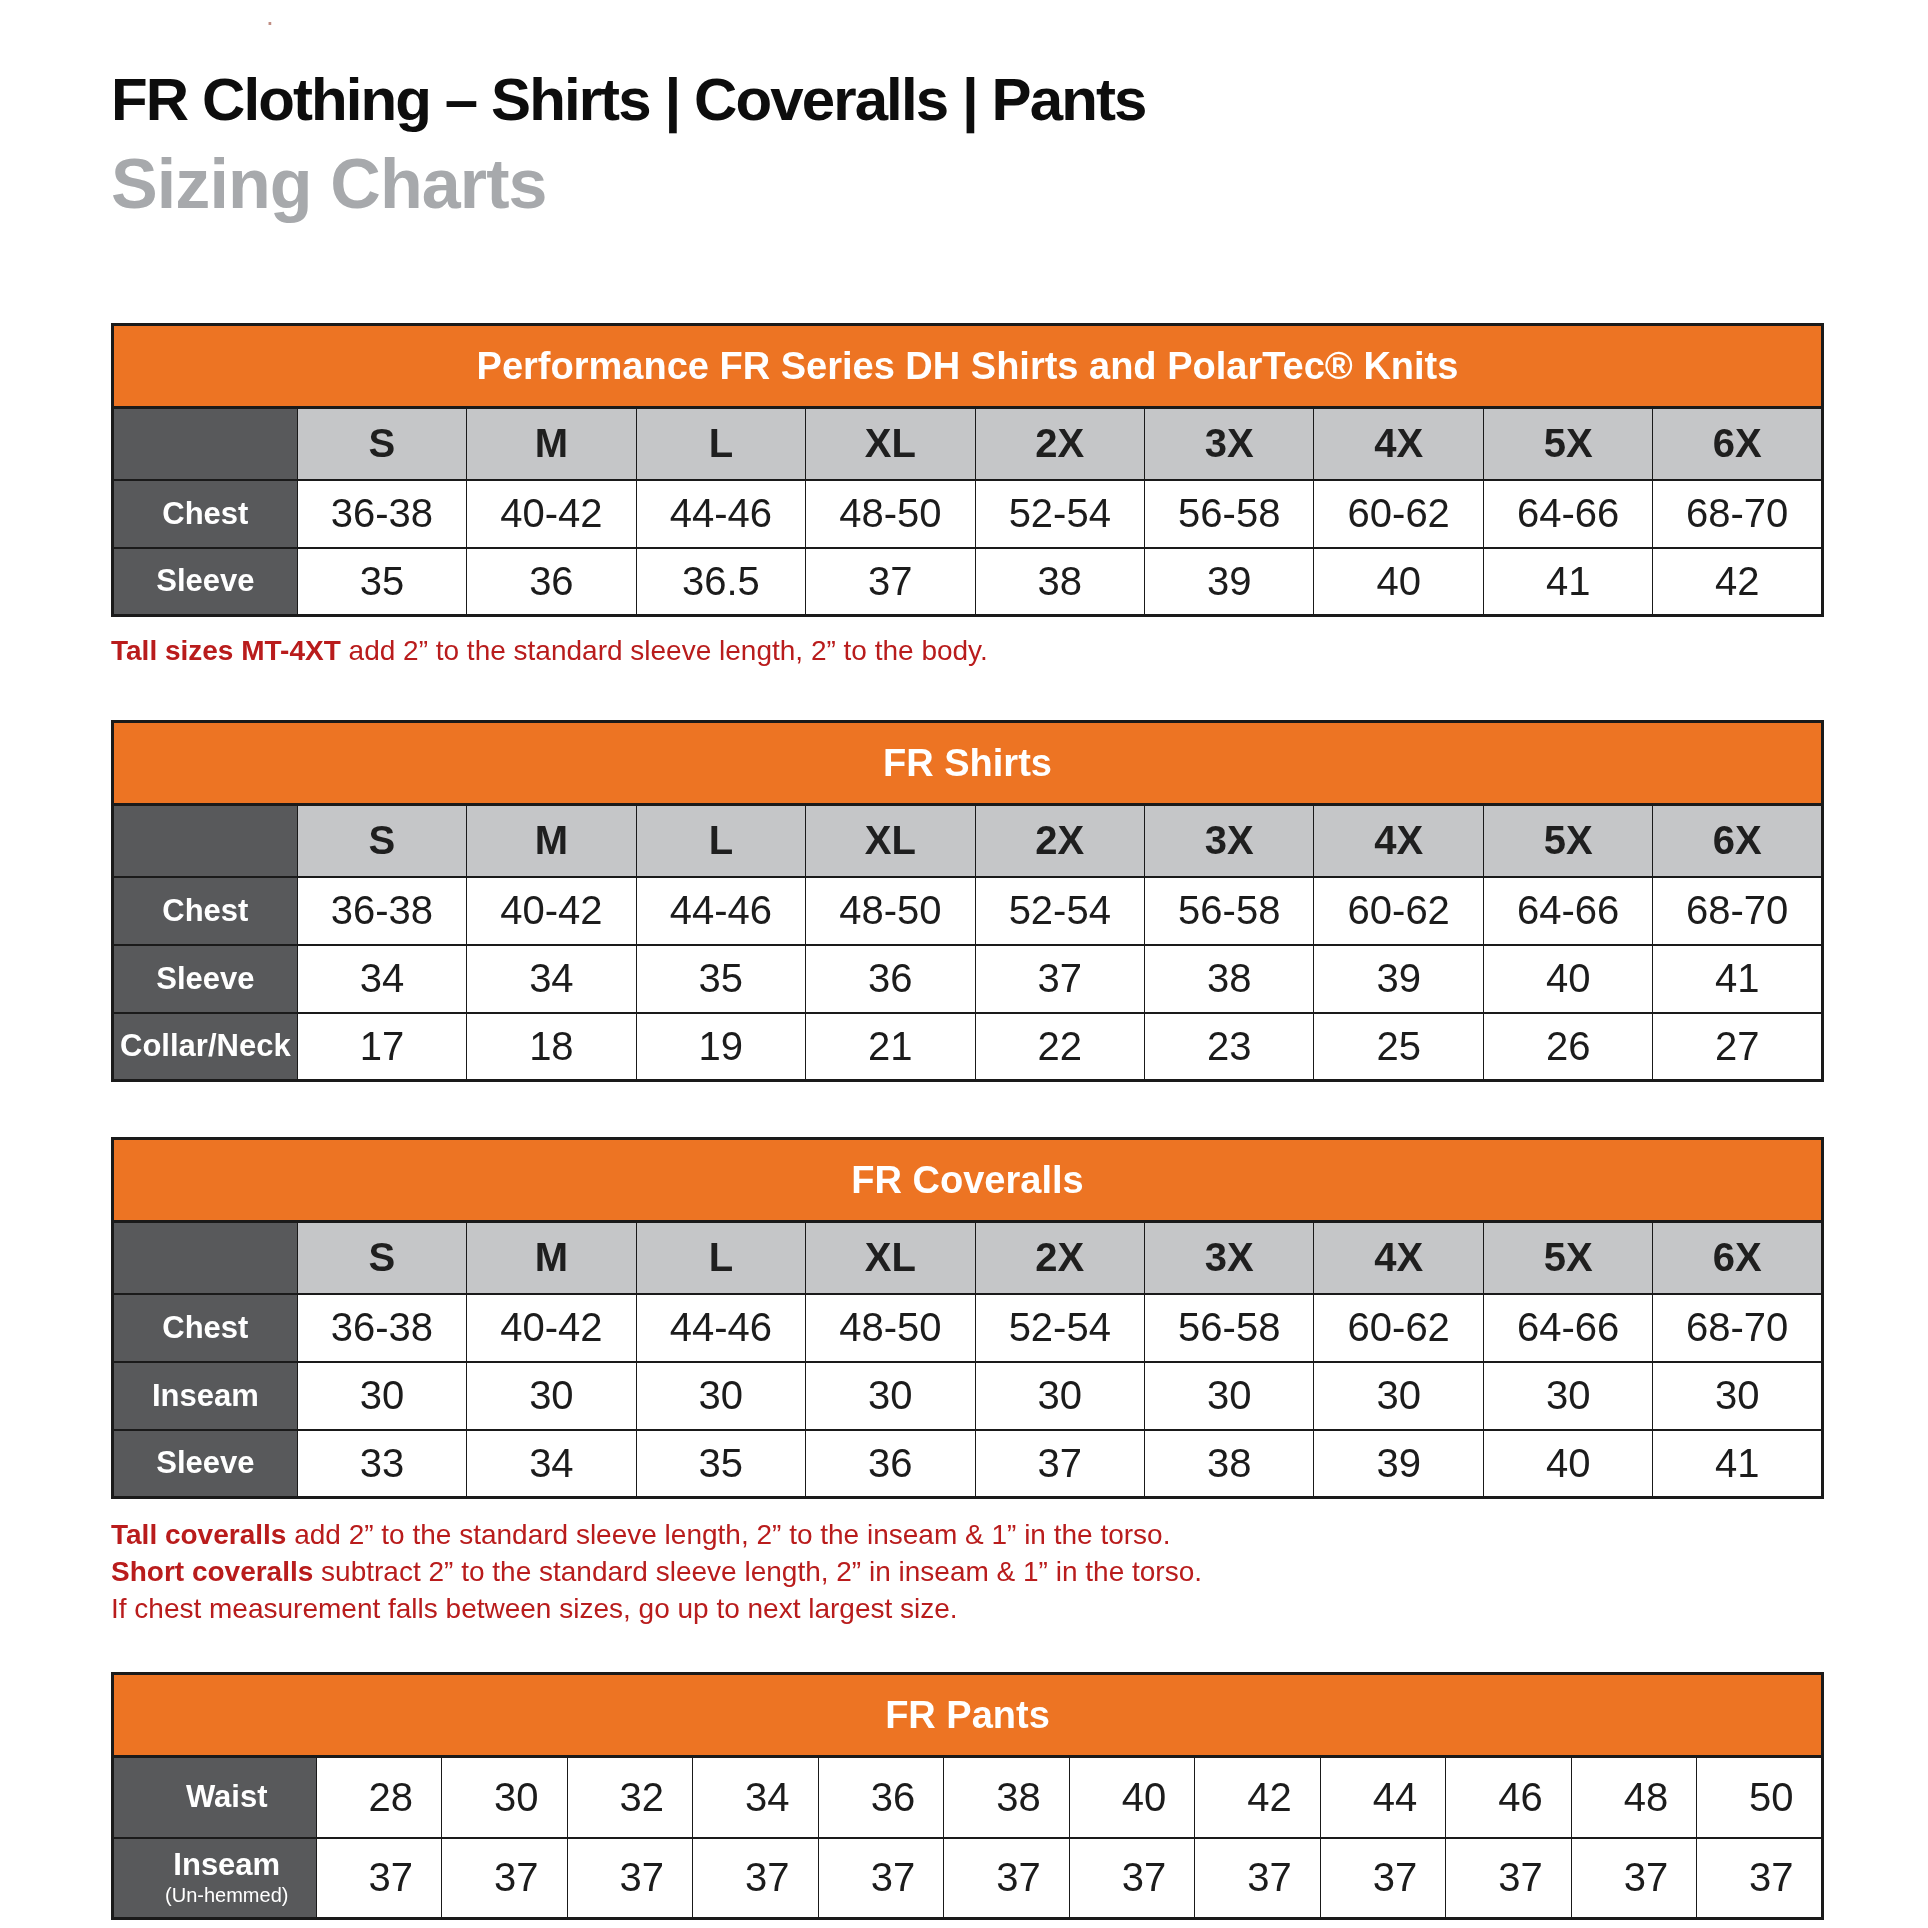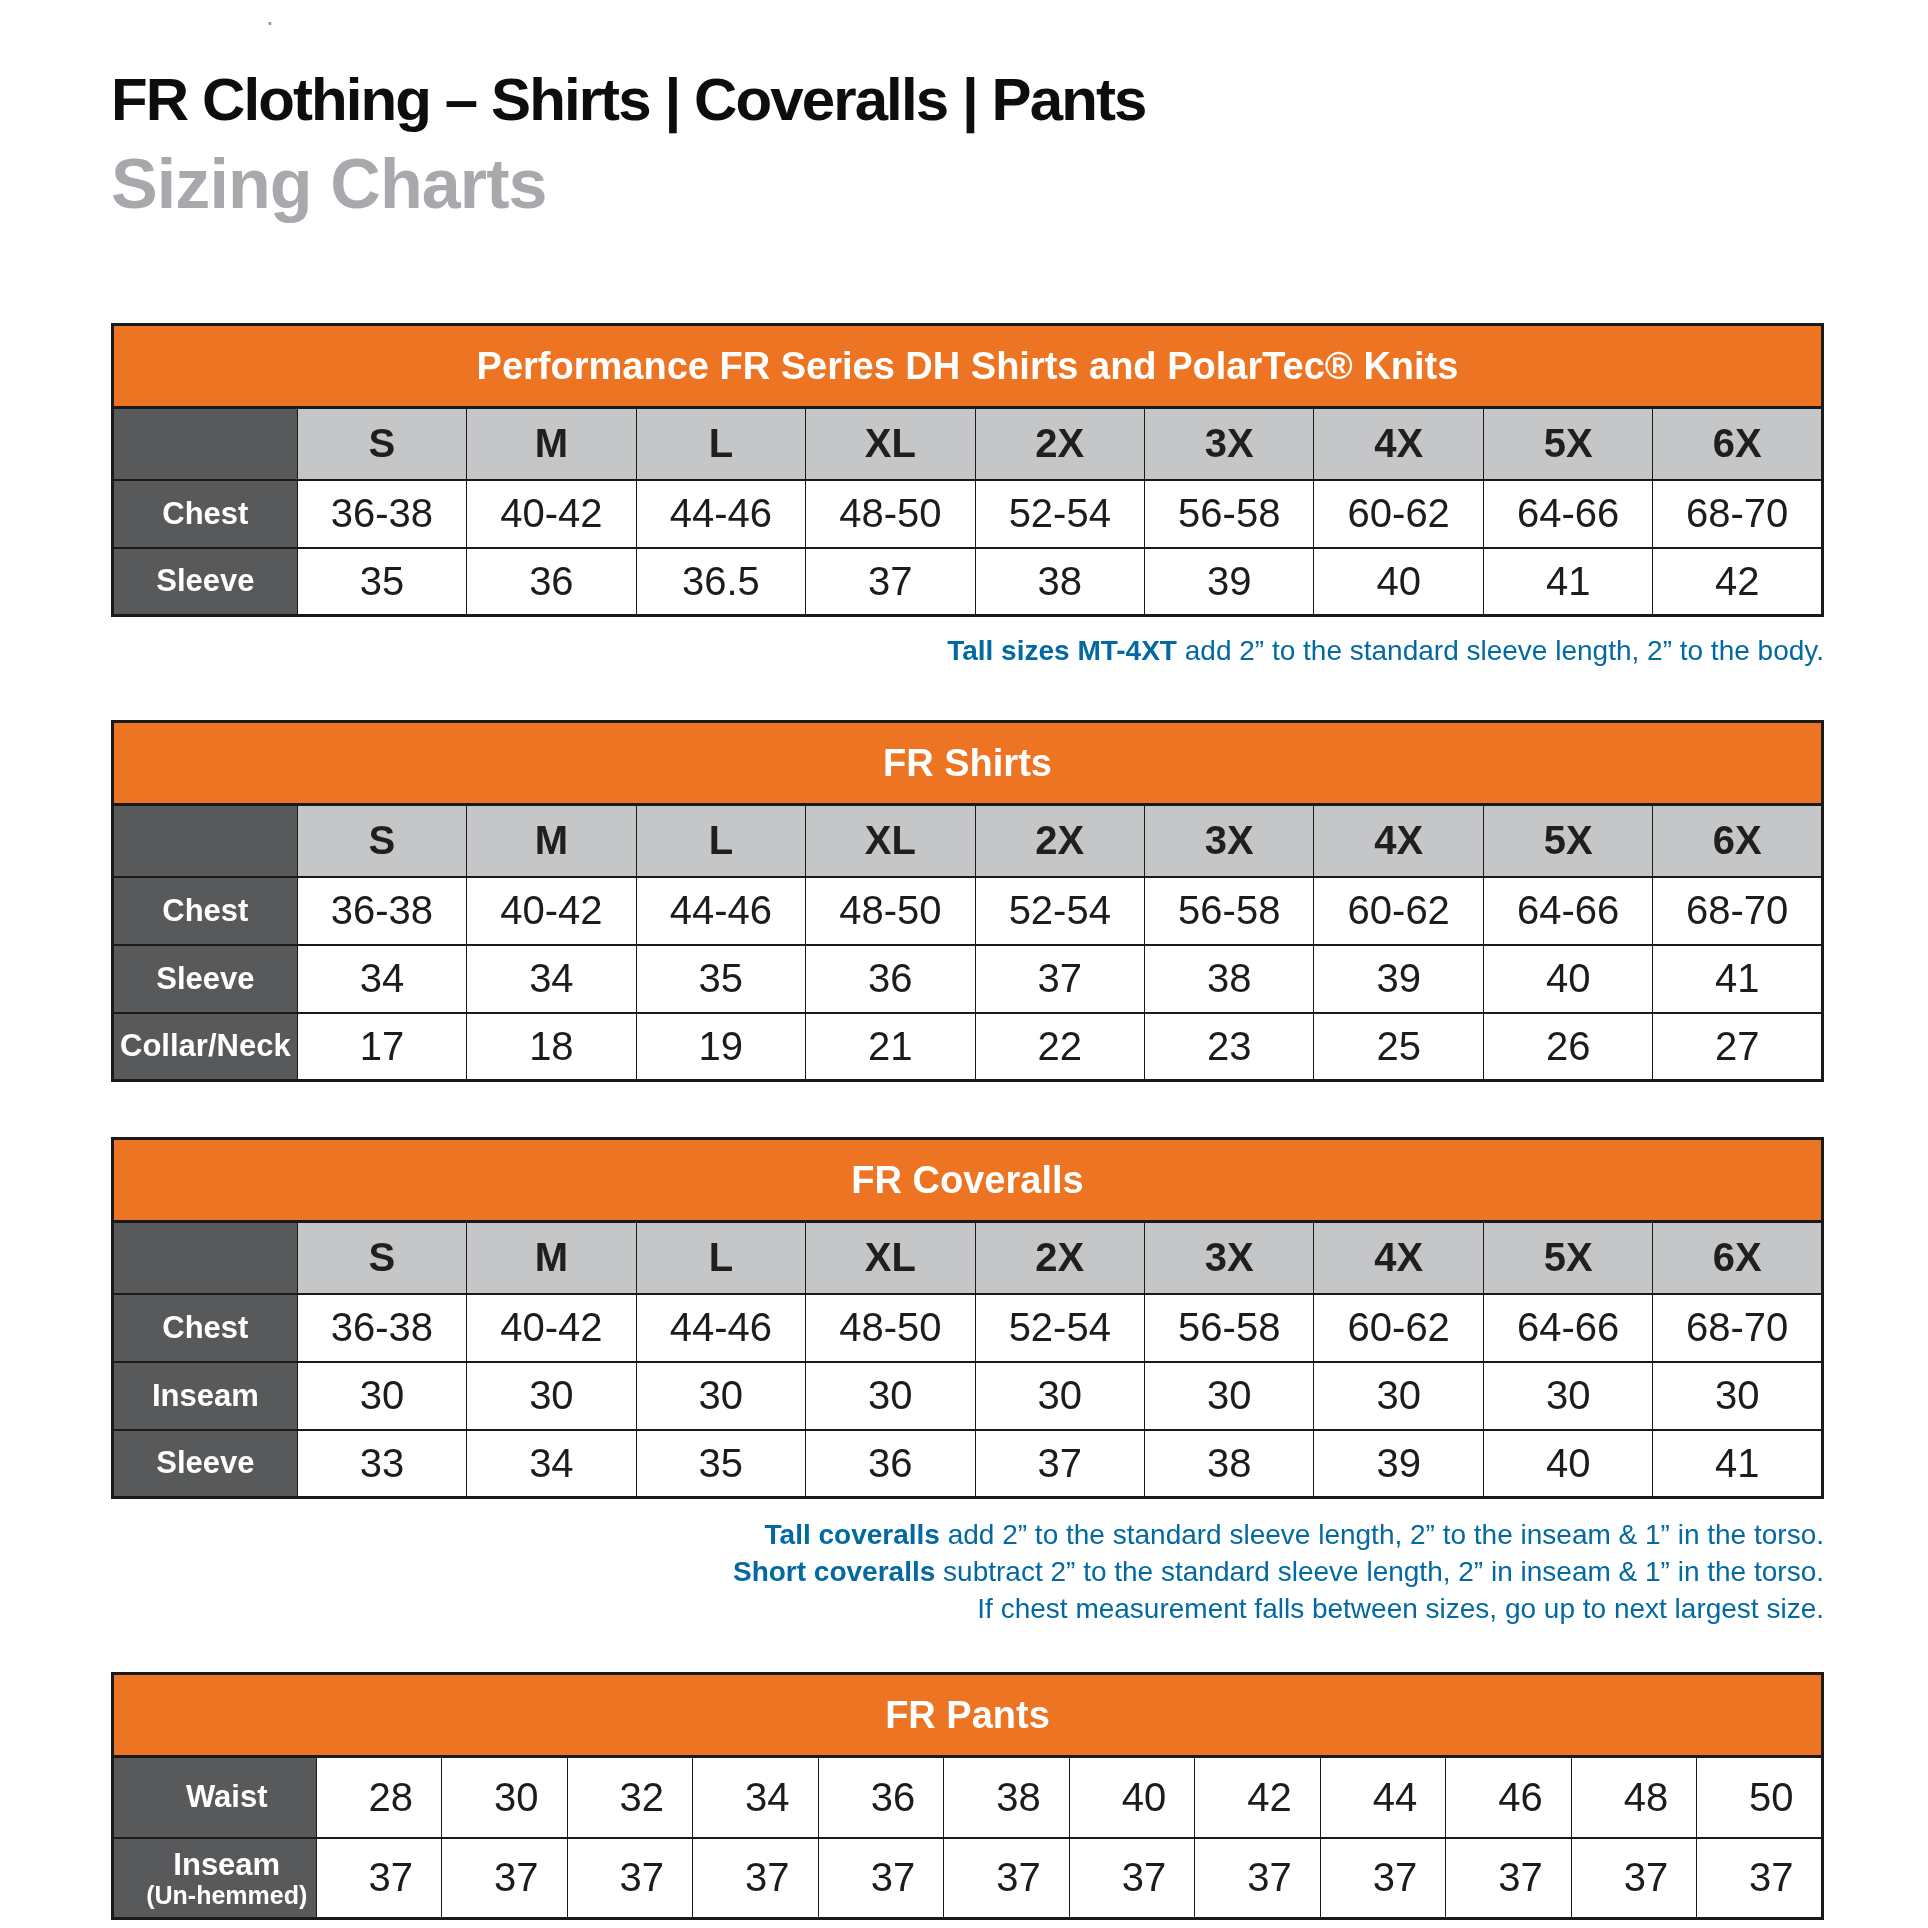--- a/index.html
+++ b/index.html
@@ -92,32 +92,31 @@
   tbody td.data-cell {
     background: #ffffff;
     font-size: 40px;
     font-weight: normal;
     height: 68px;
     color: #1c1c1c;
   }
   .tbl-4 tbody td.data-cell, .tbl-4 tbody th.label-cell { height: 81px; padding-left: 24px; }
   .label-sub {
     display: block;
-    font-size: 25px;
-    font-weight: bold;
+    font-size: 20px;
+    font-weight: normal;
     line-height: 26px;
   }
 
   .notes { margin-top: 15px; }
   .tbl-3-notes { margin-top: 17px; }
   .note-line {
     font-size: 28px;
     line-height: 37px;
-    color: #0369a1;
-    text-align: right;
+    color: #b91c1c;
   }
   .note-line .note-bold { font-weight: bold; }
 </style>
 </head>
 <body>
 
 <span class="stray-mark">.</span>
 
 <div class="content">
 

